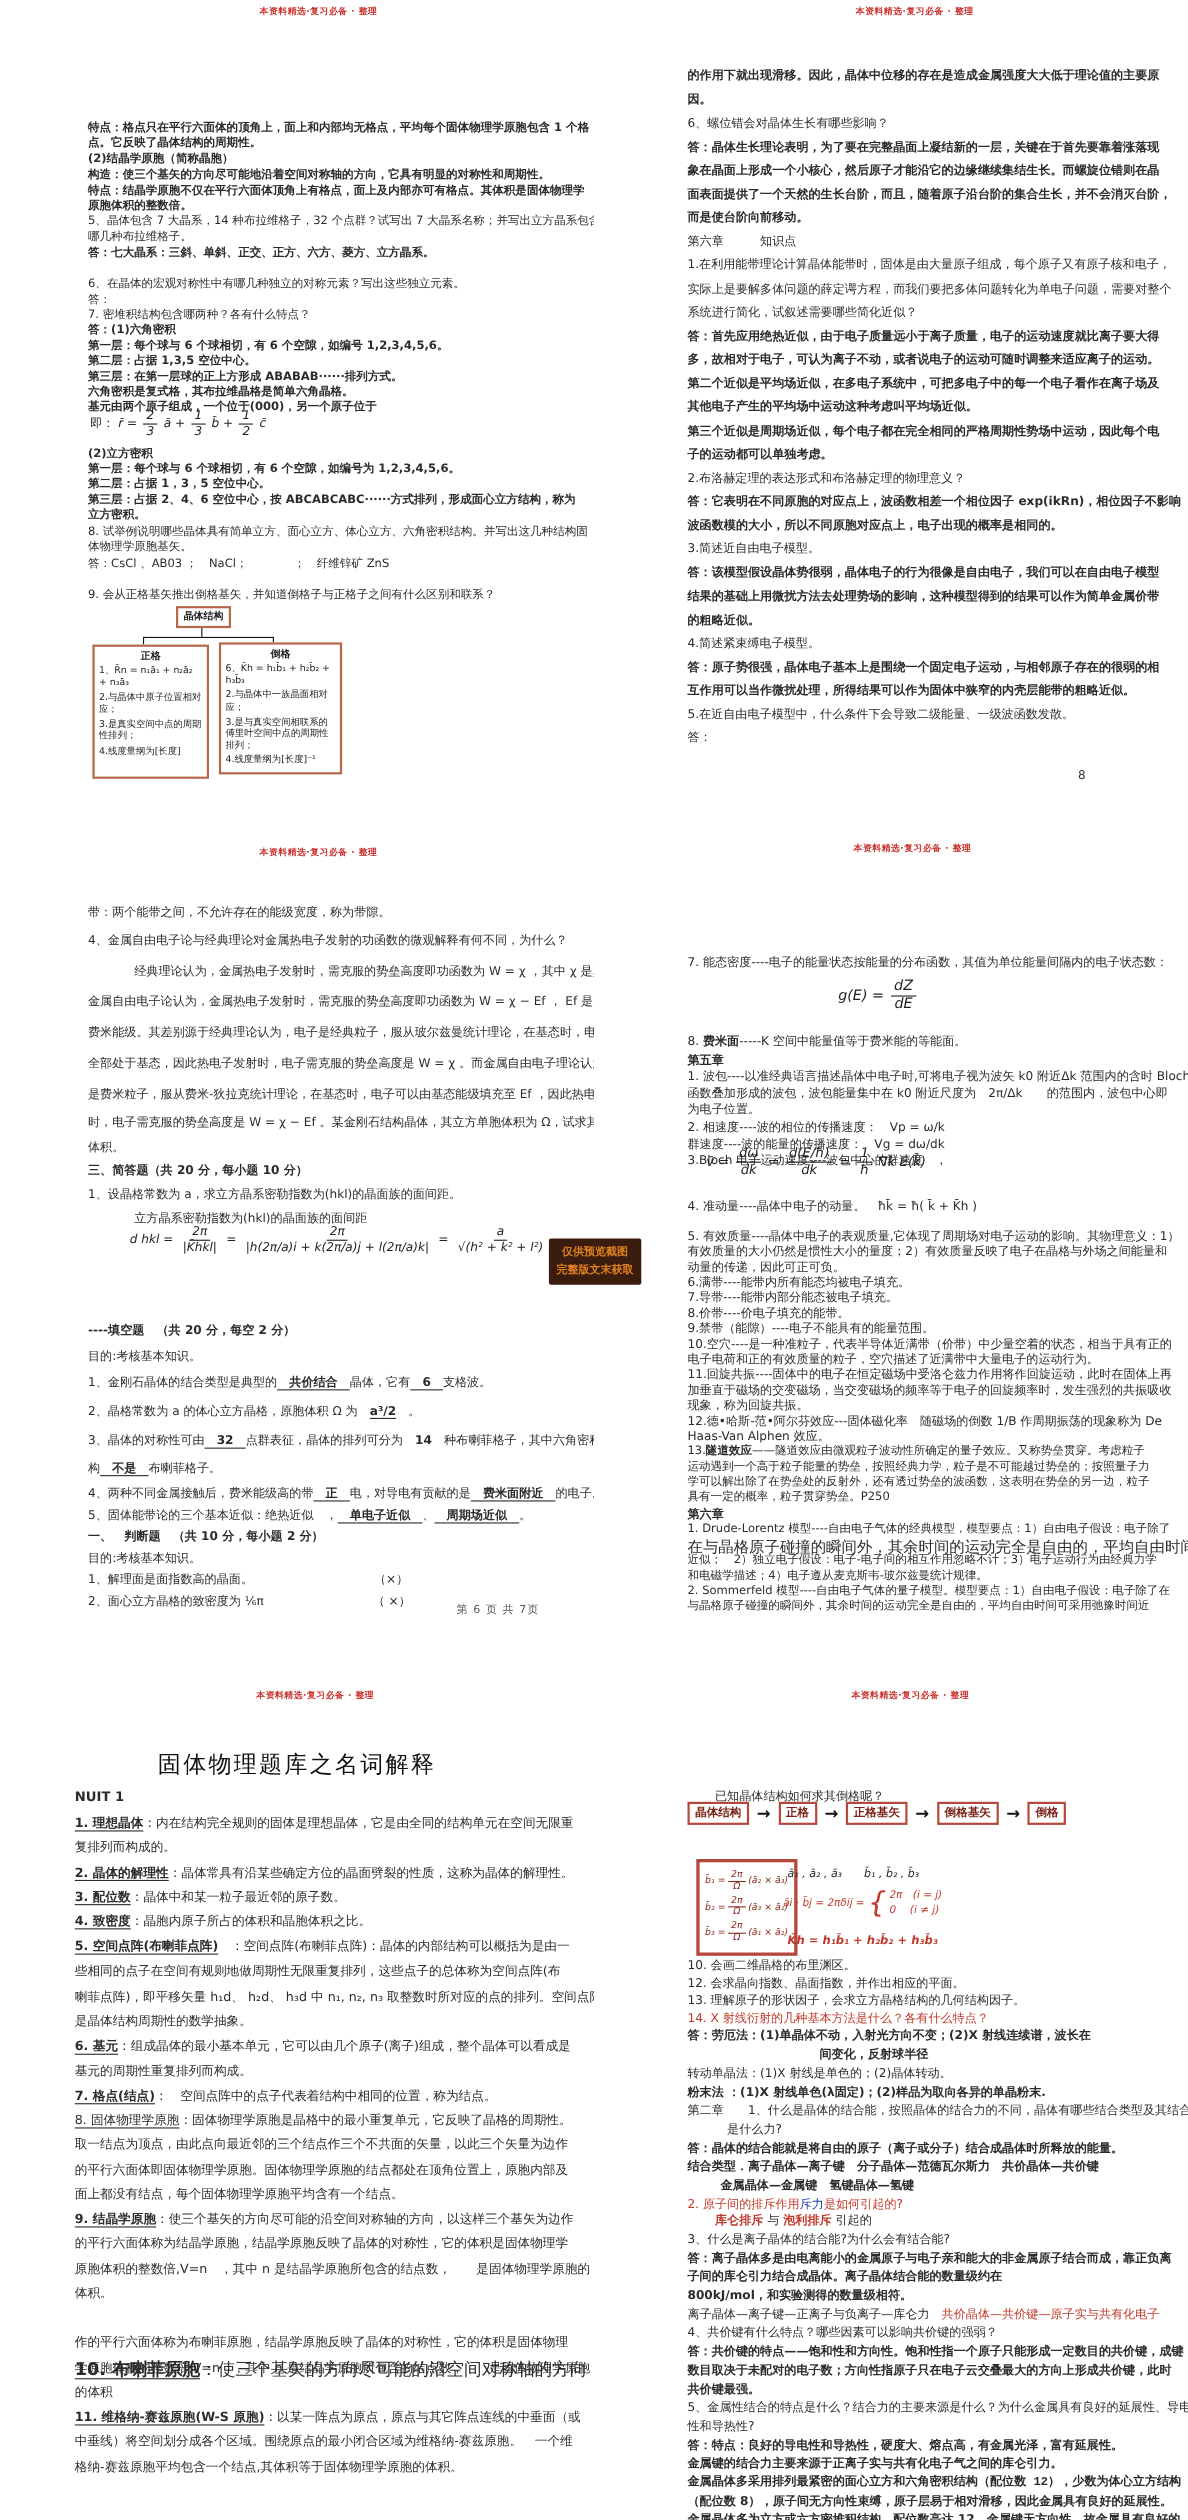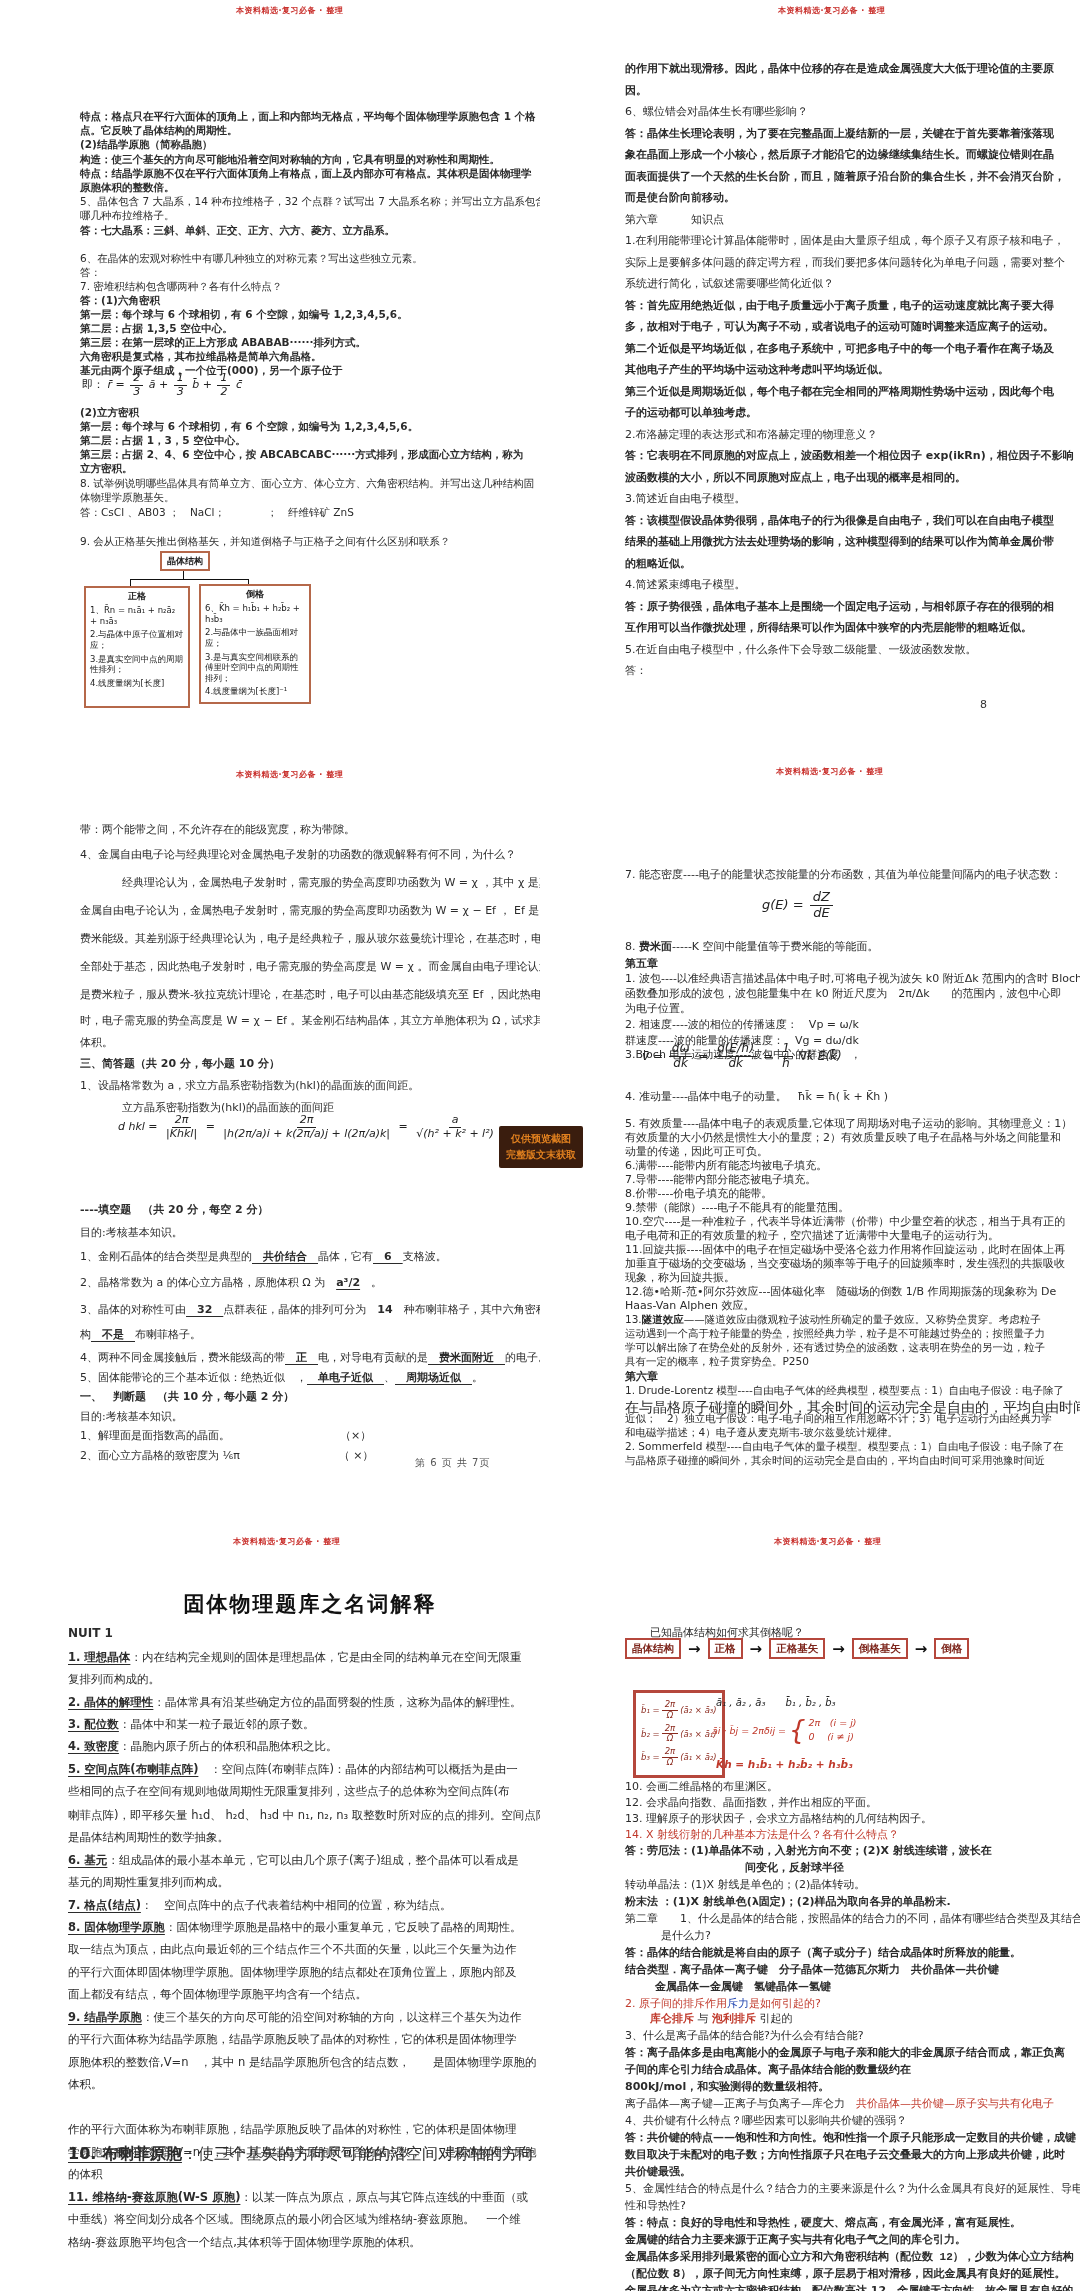--- a/index.html
+++ b/index.html
@@ -60,21 +60,21 @@
   .kh{position:absolute;left:716px;top:1758px;color:#c0392b;font-size:10.5px;font-weight:700;font-style:italic;white-space:nowrap;}
   
   .badge{position:absolute;left:499px;top:1126px;width:84px;height:42px;background:#3a1d0e;
          color:#e0801f;font-size:10px;font-weight:700;display:flex;flex-direction:column;
          align-items:center;justify-content:center;line-height:1.6;border-radius:2px;}
   
   .pgnum{position:absolute;left:980px;top:698px;font-size:11px;color:#333;}
   .pgfoot{position:absolute;left:415px;top:1456px;font-size:10px;color:#555;letter-spacing:1px;}
   
   .p5title{position:absolute;left:0;top:1590px;width:540px;text-align:center;
-           font-size:21px;font-weight:700;color:#111;letter-spacing:2px;margin-left:40px;}
+           font-size:21px;font-weight:400;color:#111;letter-spacing:2px;}
 </style>
 </head>
 <body>
 
 <div class="page" id="p1">
     <div class="tl" style="top: 110px; left: 80px; font-size: 10.5px; font-weight: 700;"><span>特点：格点只在平行六面体的顶角上，面上和内部均无格点，平均每个固体物理学原胞包含 1 个格</span></div>
     <div class="tl" style="top: 124px; left: 80px; font-size: 10.5px; font-weight: 700;"><span>点。它反映了晶体结构的周期性。</span></div>
     <div class="tl" style="top: 138px; left: 80px; font-size: 10.5px; font-weight: 700;"><span>(2)结晶学原胞（简称晶胞）</span></div>
     <div class="tl" style="top: 153px; left: 80px; font-size: 10.5px; font-weight: 700;"><span>构造：使三个基矢的方向尽可能地沿着空间对称轴的方向，它具有明显的对称性和周期性。</span></div>
     <div class="tl" style="top: 167px; left: 80px; font-size: 10.5px; font-weight: 700;"><span>特点：结晶学原胞不仅在平行六面体顶角上有格点，面上及内部亦可有格点。其体积是固体物理学</span></div>
@@ -202,21 +202,21 @@
     <div class="tl" style="top: 115px; left: 68px; font-size: 11.5px;"><span style="font-weight: 700; text-decoration: underline; text-underline-offset: 3px;">2. 晶体的解理性</span><span>：晶体常具有沿某些确定方位的晶面劈裂的性质，这称为晶体的解理性。</span></div>
     <div class="tl" style="top: 137px; left: 68px; font-size: 11.5px;"><span style="font-weight: 700; text-decoration: underline; text-underline-offset: 3px;">3. 配位数</span><span>：晶体中和某一粒子最近邻的原子数。</span></div>
     <div class="tl" style="top: 159px; left: 68px; font-size: 11.5px;"><span style="font-weight: 700; text-decoration: underline; text-underline-offset: 3px;">4. 致密度</span><span>：晶胞内原子所占的体积和晶胞体积之比。</span></div>
     <div class="tl" style="top: 182px; left: 68px; font-size: 11.5px;"><span style="font-weight: 700; text-decoration: underline; text-underline-offset: 3px;">5. 空间点阵(布喇菲点阵)</span><span>　：空间点阵(布喇菲点阵)：晶体的内部结构可以概括为是由一</span></div>
     <div class="tl" style="top: 204px; left: 68px; font-size: 11.5px;"><span>些相同的点子在空间有规则地做周期性无限重复排列，这些点子的总体称为空间点阵(布</span></div>
     <div class="tl" style="top: 228px; left: 68px; font-size: 11.5px;"><span>喇菲点阵)，即平移矢量 h₁d、 h₂d、 h₃d 中 n₁, n₂, n₃ 取整数时所对应的点的排列。空间点阵</span></div>
     <div class="tl" style="top: 250px; left: 68px; font-size: 11.5px;"><span>是晶体结构周期性的数学抽象。</span></div>
     <div class="tl" style="top: 273px; left: 68px; font-size: 11.5px;"><span style="font-weight: 700; text-decoration: underline; text-underline-offset: 3px;">6. 基元</span><span>：组成晶体的最小基本单元，它可以由几个原子(离子)组成，整个晶体可以看成是</span></div>
     <div class="tl" style="top: 295px; left: 68px; font-size: 11.5px;"><span>基元的周期性重复排列而构成。</span></div>
     <div class="tl" style="top: 318px; left: 68px; font-size: 11.5px;"><span style="font-weight: 700; text-decoration: underline; text-underline-offset: 3px;">7. 格点(结点)</span><span>：　空间点阵中的点子代表着结构中相同的位置，称为结点。</span></div>
-    <div class="tl" style="top: 340px; left: 68px; font-size: 11.5px;"><span style="font-weight: 700; text-decoration: underline; text-underline-offset: 3px;">8. 固体物理学原胞</span><span>：固体物理学原胞是晶格中的最小重复单元，它反映了晶格的周期性。</span></div>
+    <div class="tl" style="top: 340px; left: 68px; font-size: 11.5px;"><span style="font-weight: 400; text-decoration: underline; text-underline-offset: 3px;">8. 固体物理学原胞</span><span>：固体物理学原胞是晶格中的最小重复单元，它反映了晶格的周期性。</span></div>
     <div class="tl" style="top: 362px; left: 68px; font-size: 11.5px;"><span>取一结点为顶点，由此点向最近邻的三个结点作三个不共面的矢量，以此三个矢量为边作</span></div>
     <div class="tl" style="top: 385px; left: 68px; font-size: 11.5px;"><span>的平行六面体即固体物理学原胞。固体物理学原胞的结点都处在顶角位置上，原胞内部及</span></div>
     <div class="tl" style="top: 407px; left: 68px; font-size: 11.5px;"><span>面上都没有结点，每个固体物理学原胞平均含有一个结点。</span></div>
     <div class="tl" style="top: 430px; left: 68px; font-size: 11.5px;"><span style="font-weight: 700; text-decoration: underline; text-underline-offset: 3px;">9. 结晶学原胞</span><span>：使三个基矢的方向尽可能的沿空间对称轴的方向，以这样三个基矢为边作</span></div>
     <div class="tl" style="top: 452px; left: 68px; font-size: 11.5px;"><span>的平行六面体称为结晶学原胞，结晶学原胞反映了晶体的对称性，它的体积是固体物理学</span></div>
     <div class="tl" style="top: 475px; left: 68px; font-size: 11.5px;"><span>原胞体积的整数倍,V=n　，其中 n 是结晶学原胞所包含的结点数，　　是固体物理学原胞的</span></div>
     <div class="tl" style="top: 497px; left: 68px; font-size: 11.5px;"><span>体积。</span></div>
     <div class="tl" style="top: 520px; left: 68px; font-size: 16px; margin-top: 44px;"><span style="font-weight: 700; text-decoration: underline; text-underline-offset: 3px;">10. 布喇菲原胞</span><span>：使三个基矢的方向尽可能的沿空间对称轴的方向，以这样三个基矢为边</span></div>
     <div class="tl" style="top: 542px; left: 68px; font-size: 11.5px;"><span>作的平行六面体称为布喇菲原胞，结晶学原胞反映了晶体的对称性，它的体积是固体物理</span></div>
     <div class="tl" style="top: 565px; left: 68px; font-size: 11.5px;"><span>学原胞体积的整数倍,V=n　，其中 n 是结晶学原胞所包含的结点数，　　是固体物理学原胞</span></div>

